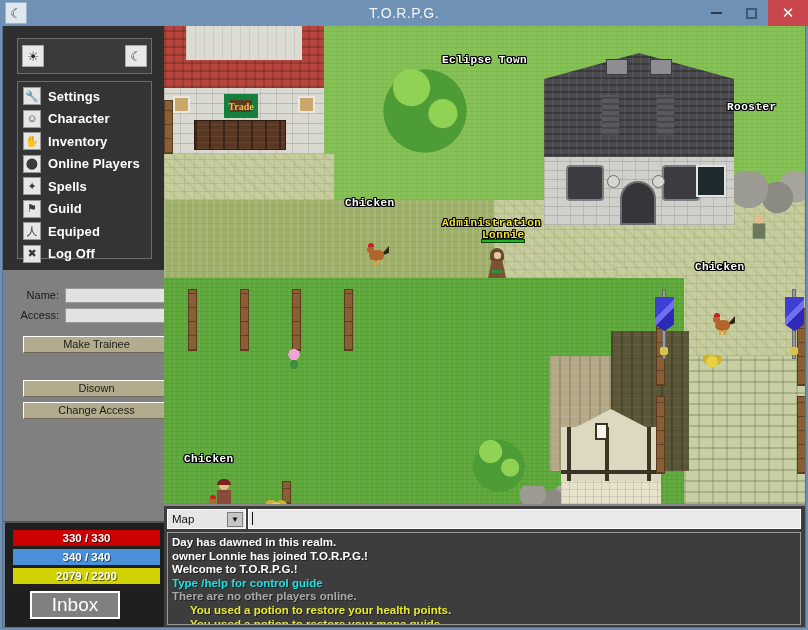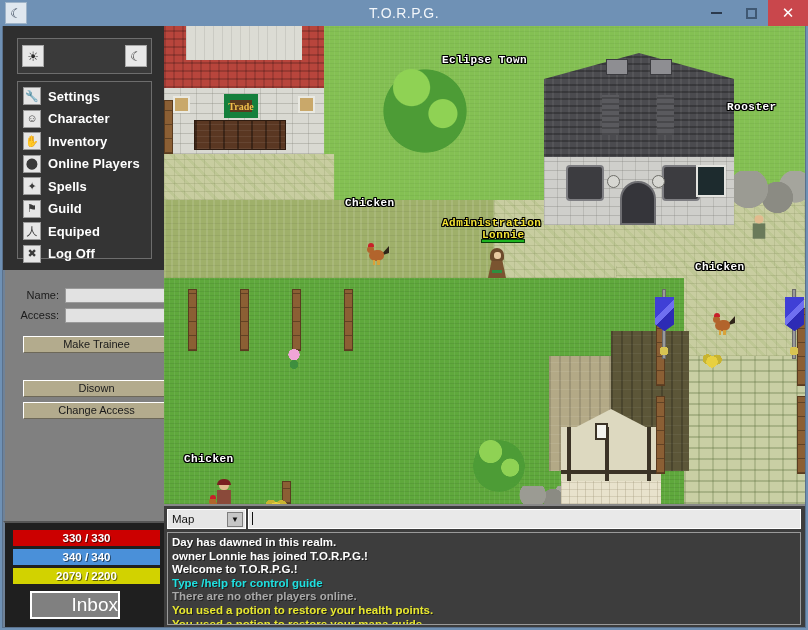--- a/index.html
+++ b/index.html
@@ -167,21 +167,21 @@
   }
   .bar-hp { top: 7px;  background: #cc0000; }
   .bar-mp { top: 26px; background: #4a90d9; }
   .bar-xp { top: 45px; background: #d2d200; }
   .inbox-btn {
     position: absolute; left: 25px; top: 68px;
     width: 90px; height: 28px;
     background: #808080;
     border: 2px solid #ffffff;
     color: #ffffff; font-size: 19px;
-    text-align: right; line-height: 24px;
+    text-align: center; line-height: 24px;
     cursor: default;
   }
 
   
   .mapview {
     position: absolute; left: 161px; top: 0;
     width: 643px; height: 478px;
     overflow: hidden;
     background: #8fc45c;
   }
@@ -507,21 +507,21 @@
   }
   .chat-line {
     font-size: 11.5px; font-weight: bold;
     line-height: 13.6px;
     white-space: nowrap;
     text-shadow: 1px 1px 0 rgba(0,0,0,.5);
   }
   .c-white { color: #ffffff; }
   .c-cyan { color: #1fe0e0; }
   .c-gray { color: #a9a9a9; }
-  .c-yellow { color: #e8e82e; }
+  .c-yellow { color: #e8e82e; margin-left: 18px; }
 </style>
 </head>
 <body>
 
 <div id="app">
 
   <div class="titlebar">
     <div class="title-icon">☾</div>
     <div class="title-text">T.O.R.P.G.</div>
     <div class="win-btn win-min">

